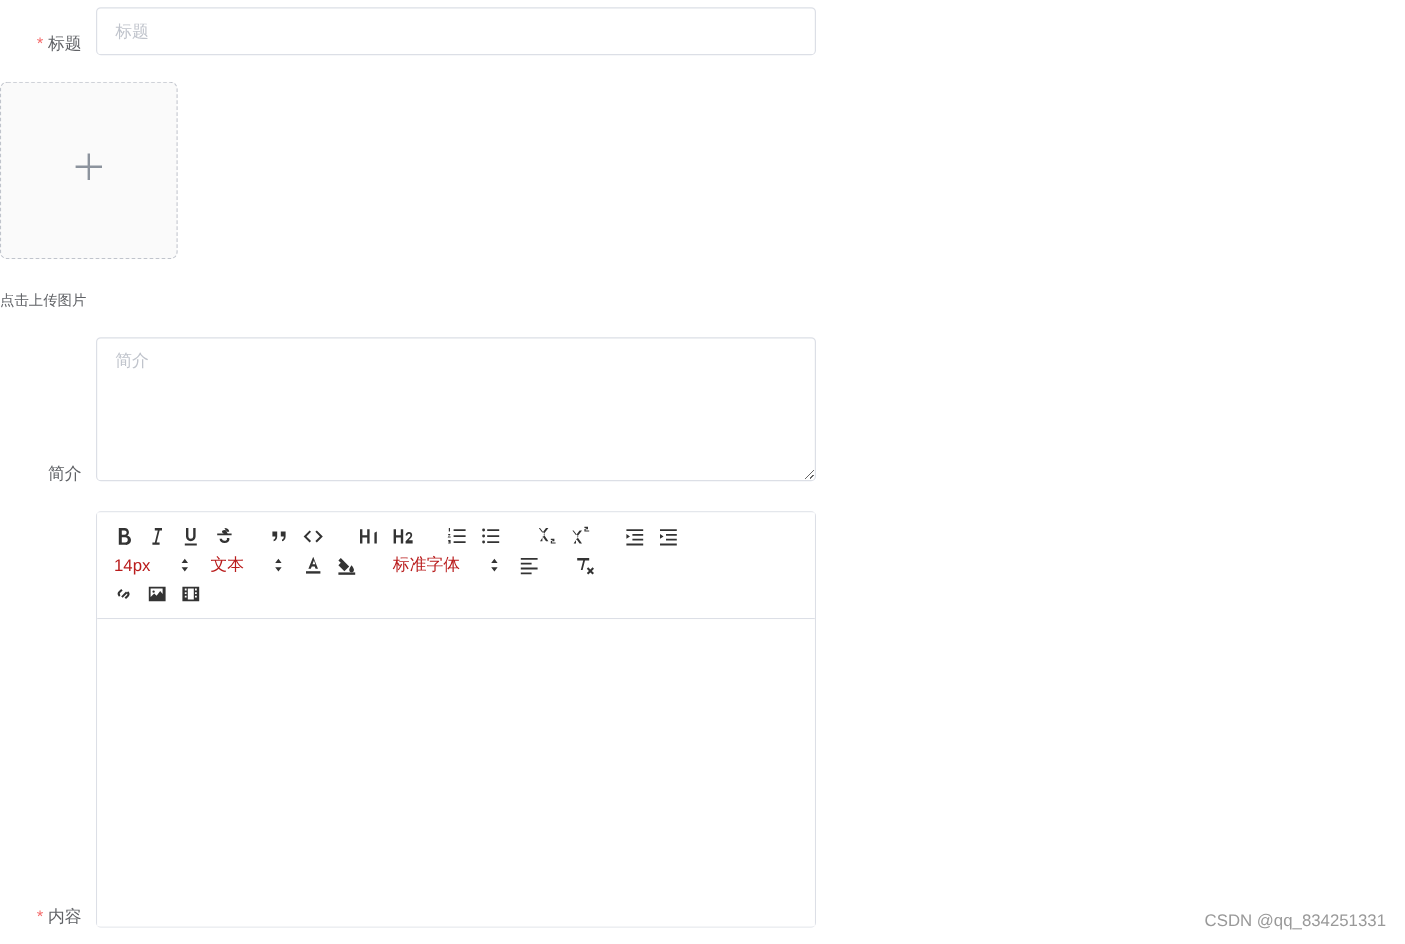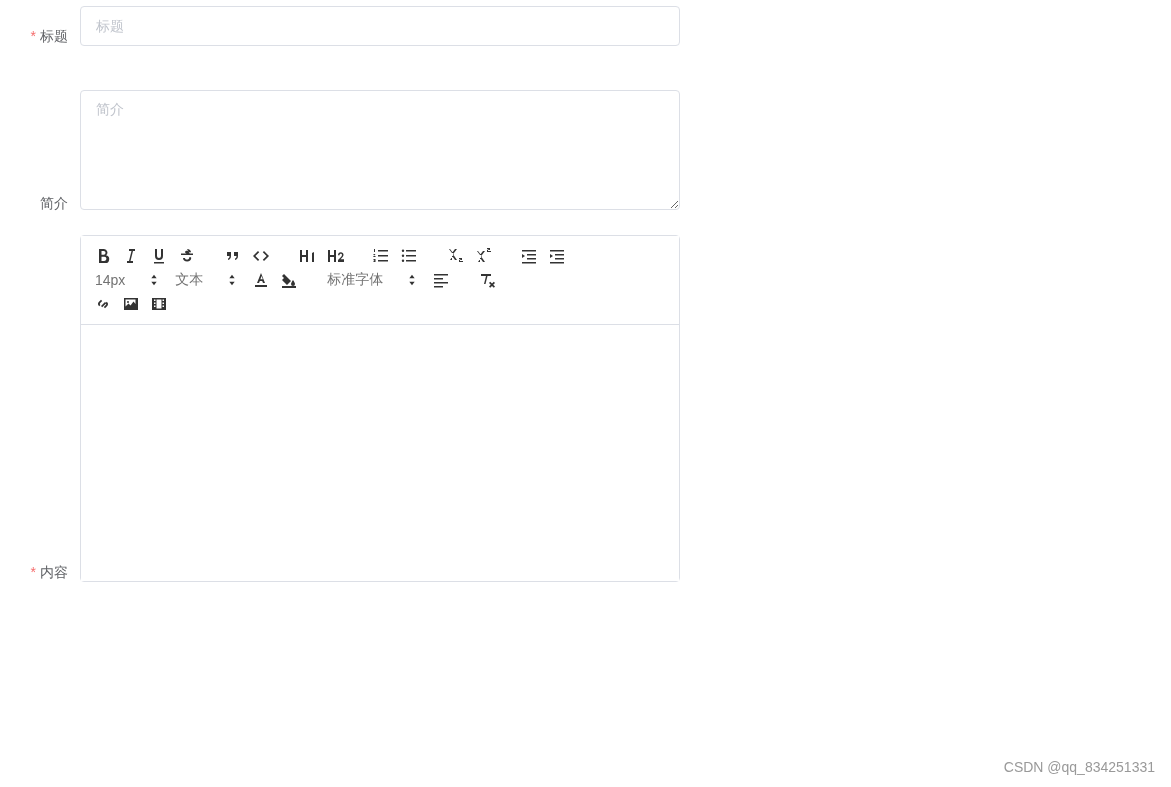--- a/index.html
+++ b/index.html
@@ -126,21 +126,21 @@
     }
     .tb-select {
       display: inline-flex;
       align-items: center;
       cursor: pointer;
       padding: 0 4px;
       margin-right: 8px;
     }
     .tb-select-label {
       margin-right: 24px;
-      color: #737373;
+      color: #b91c1c;
     }
     .tb-select svg.caret {
       width: 10px;
       height: 16px;
     }
     .editor-content {
       min-height: 256px;
       padding: 12px;
       background: #fff;
     }
@@ -161,20 +161,30 @@
 <body>
 
 <div class="form-row">
   <label class="form-label required">标题</label>
   <div class="form-control">
     <input type="text" class="input-text" placeholder="标题" style="">
   </div>
 </div>
 
 <div class="form-row">
+  <div class="form-control">
+    <div class="upload-box">
+      <span class="plus-icon">
+        <svg width="28" height="28" viewBox="0 0 28 28">
+            <path d="M13 3h2v22h-2z M3 13h22v2H3z" fill="#8c939d"></path>
+          </svg>
+      </span>
+    </div>
+    <div class="upload-hint">点击上传图片</div>
+  </div>
 </div>
 
 <div class="form-row">
   <label class="form-label">简介</label>
   <div class="form-control">
     <textarea class="textarea" placeholder="简介" style=""></textarea>
   </div>
 </div>
 
 <div class="form-row">

